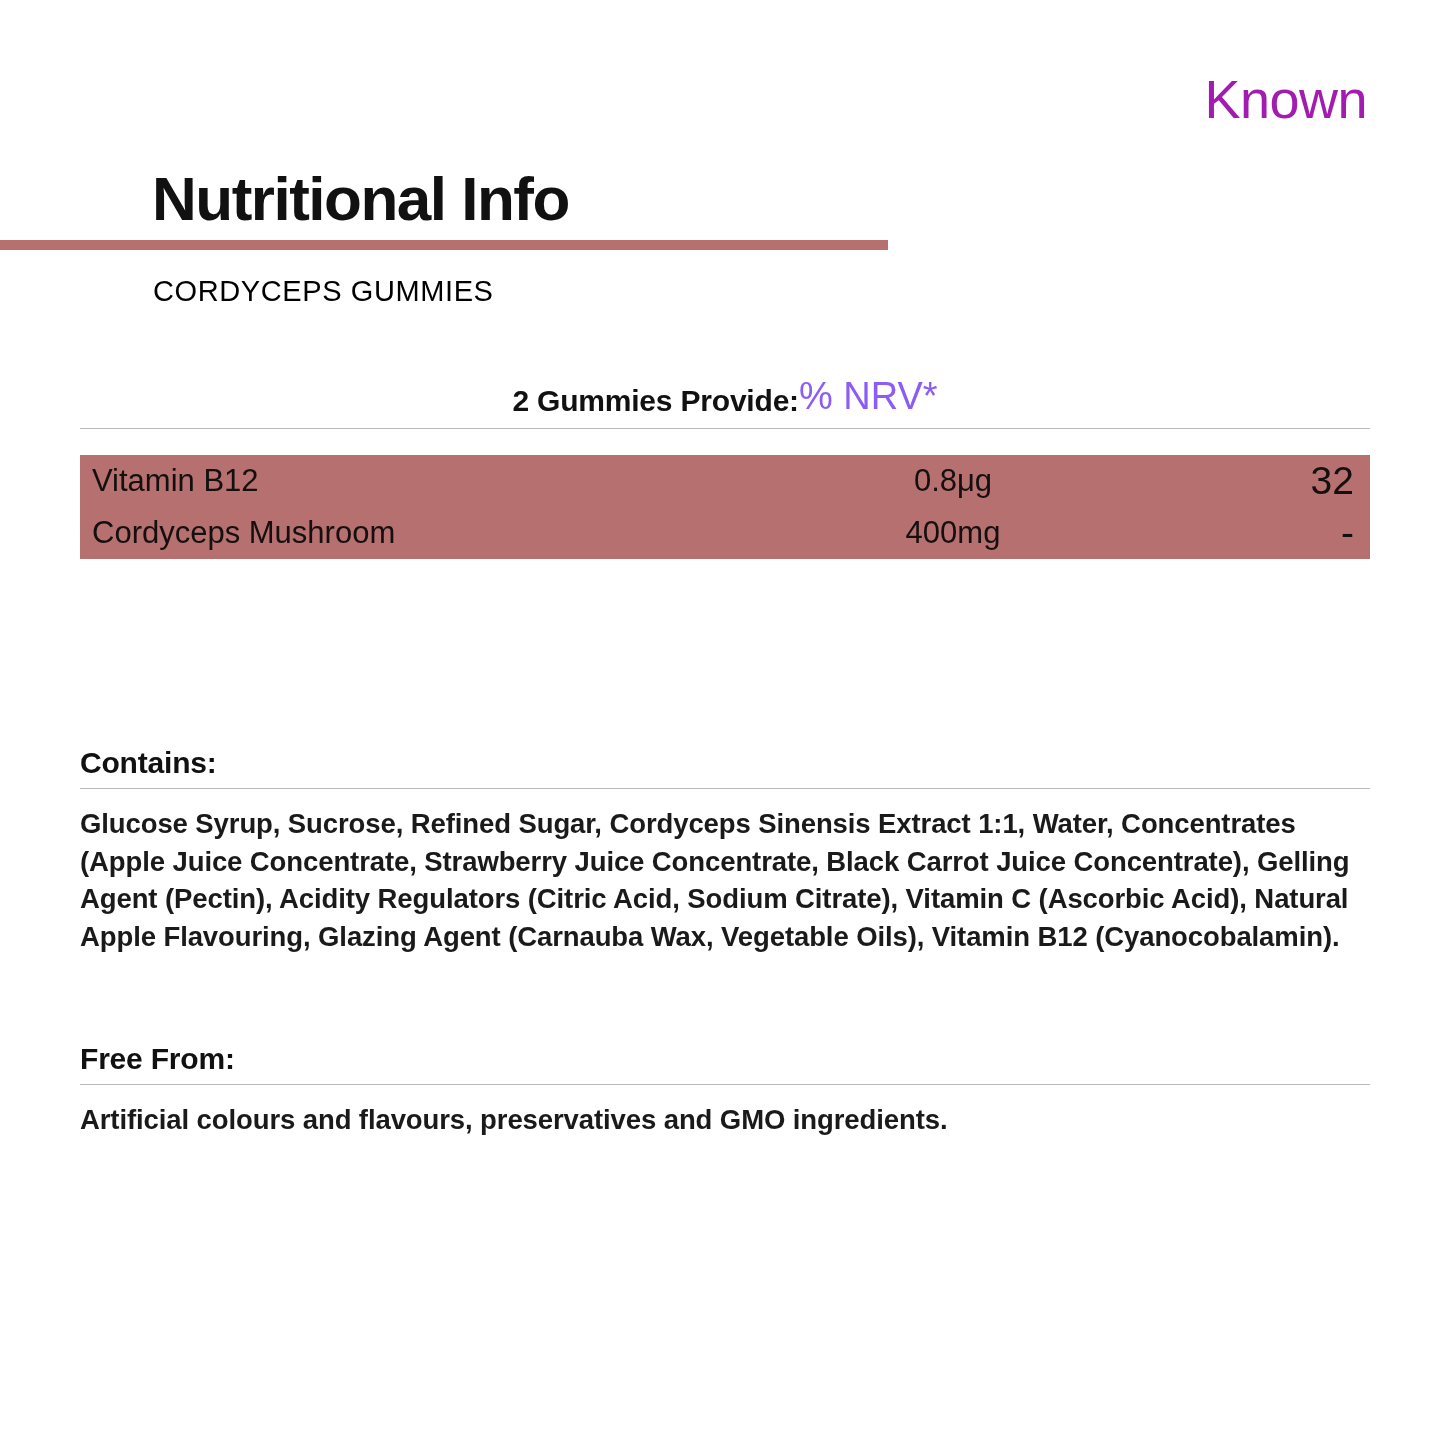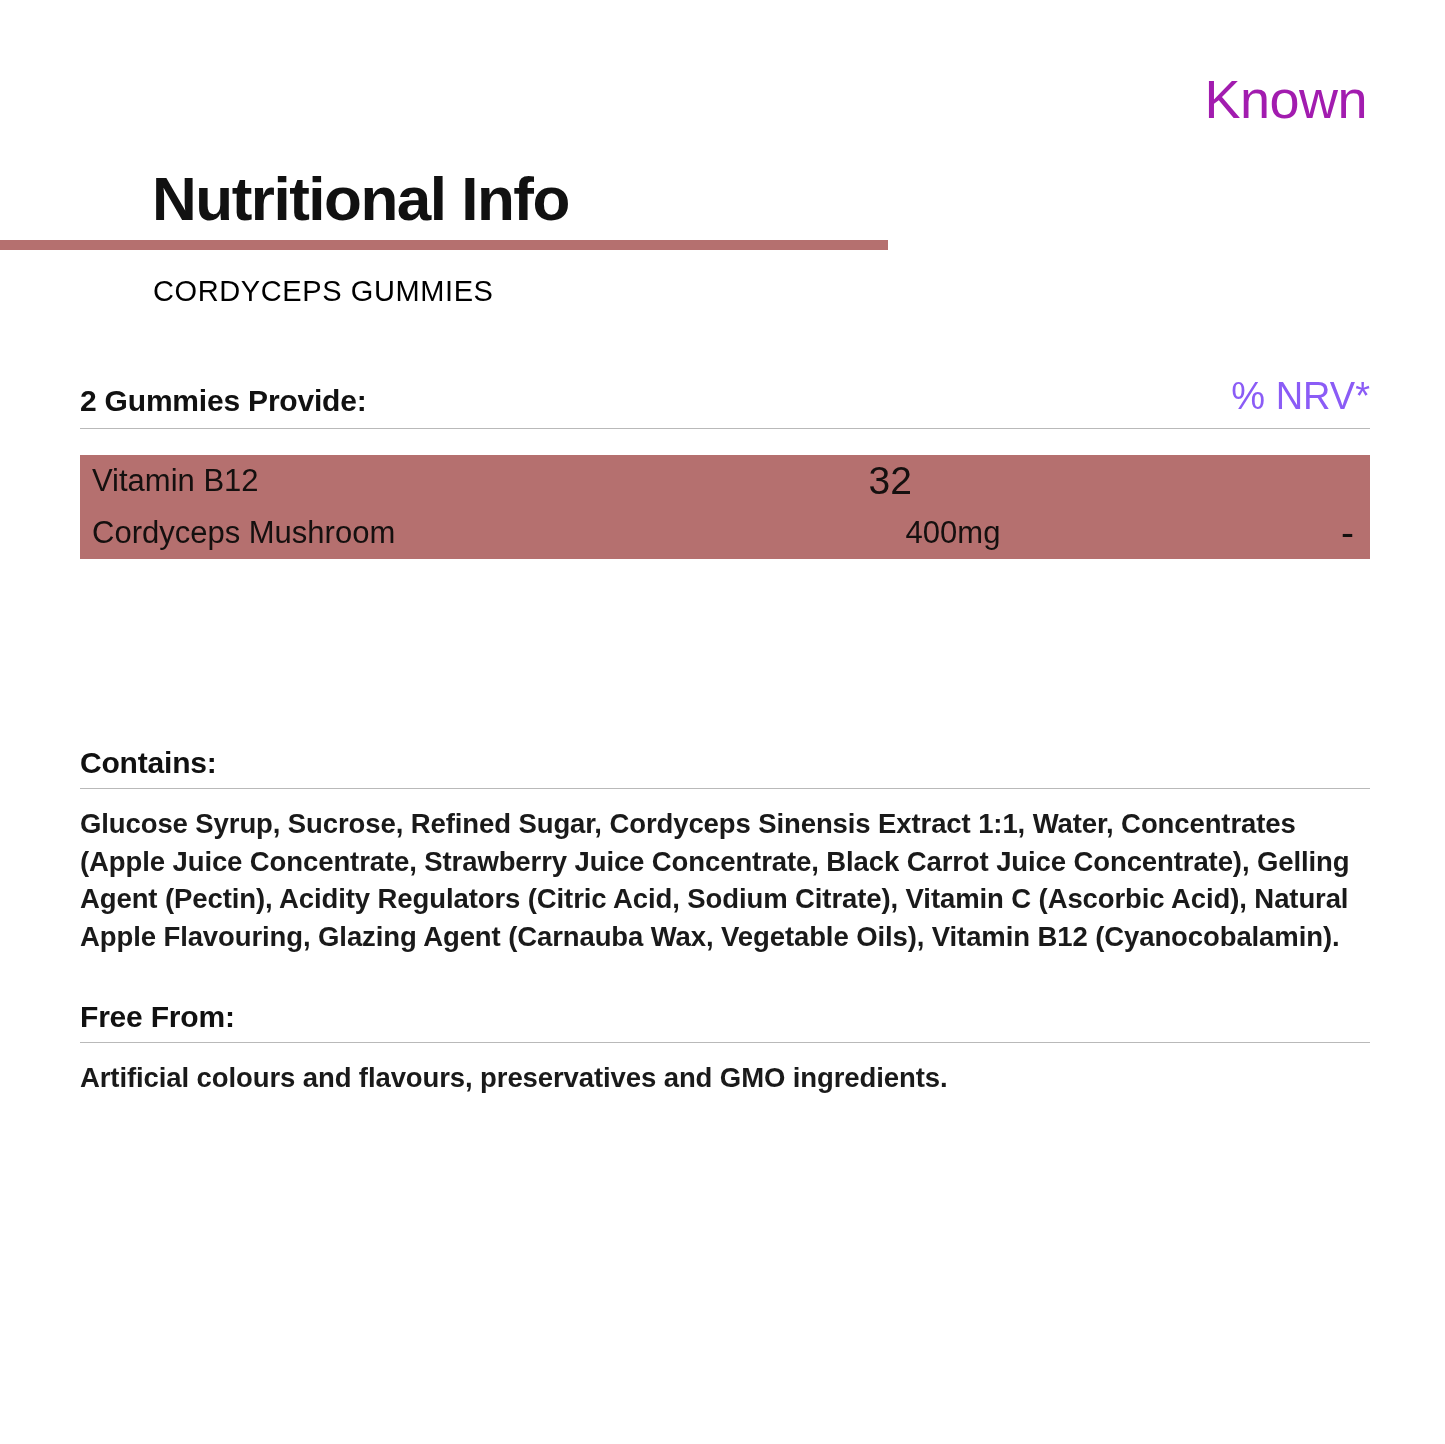--- a/index.html
+++ b/index.html
@@ -69,21 +69,21 @@
   .table-wrap {
     position: absolute;
     left: 80px;
     top: 375px;
     width: 1290px;
   }
 
   .table-head {
     display: flex;
     align-items: flex-end;
-    justify-content: space-between;
+    justify-content: center;
     padding-bottom: 10px;
     border-bottom: 1.5px solid #b9b9b9;
   }
   .table-head .th-left {
     font-size: 30px;
     font-weight: 700;
     color: #111111;
     letter-spacing: -0.2px;
   }
   .table-head .th-right {
@@ -147,21 +147,21 @@
   .section-body {
     margin-top: 16px;
     font-size: 27.5px;
     font-weight: 700;
     line-height: 1.37;
     color: #1a1a1a;
     letter-spacing: -0.1px;
   }
 
   #contains-section { top: 746px; }
-  #freefrom-section { top: 1000px; }
+  #freefrom-section { top: 1042px; }
 </style>
 </head>
 <body>
 
 <div class="page">
 
   <div class="brand">Known</div>
 
   <div class="title">Nutritional Info</div>
   <div class="title-rule"></div>
@@ -169,20 +169,21 @@
 
   <div class="table-wrap">
     <div class="table-head">
       <div class="th-left">2 Gummies Provide:</div>
       <div class="th-right">% NRV*</div>
     </div>
     <div class="rows">
 
       <div class="row shaded">
         <div class="cell-name">Vitamin B12</div>
+        <div class="cell-amount">0.8μg</div>
         <div class="cell-nrv">32</div>
       </div>
 
 
       <div class="row shaded">
         <div class="cell-name">Cordyceps Mushroom</div>
         <div class="cell-amount">400mg</div>
         <div class="cell-nrv">-</div>
       </div>
 

